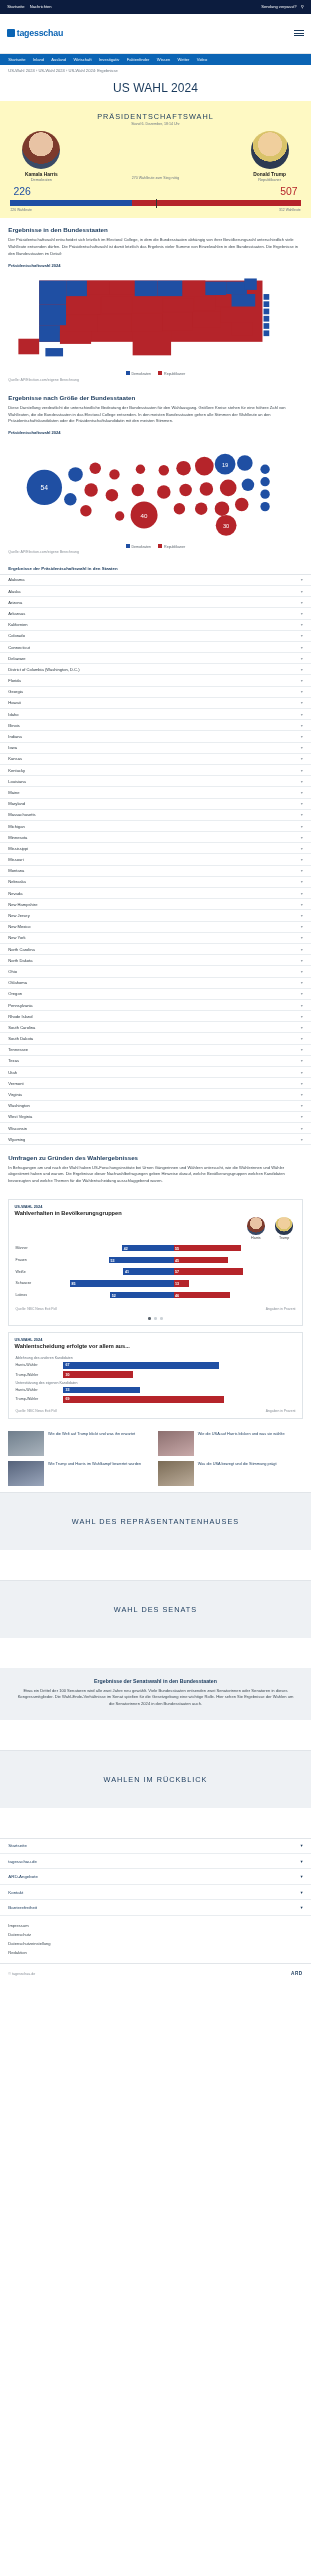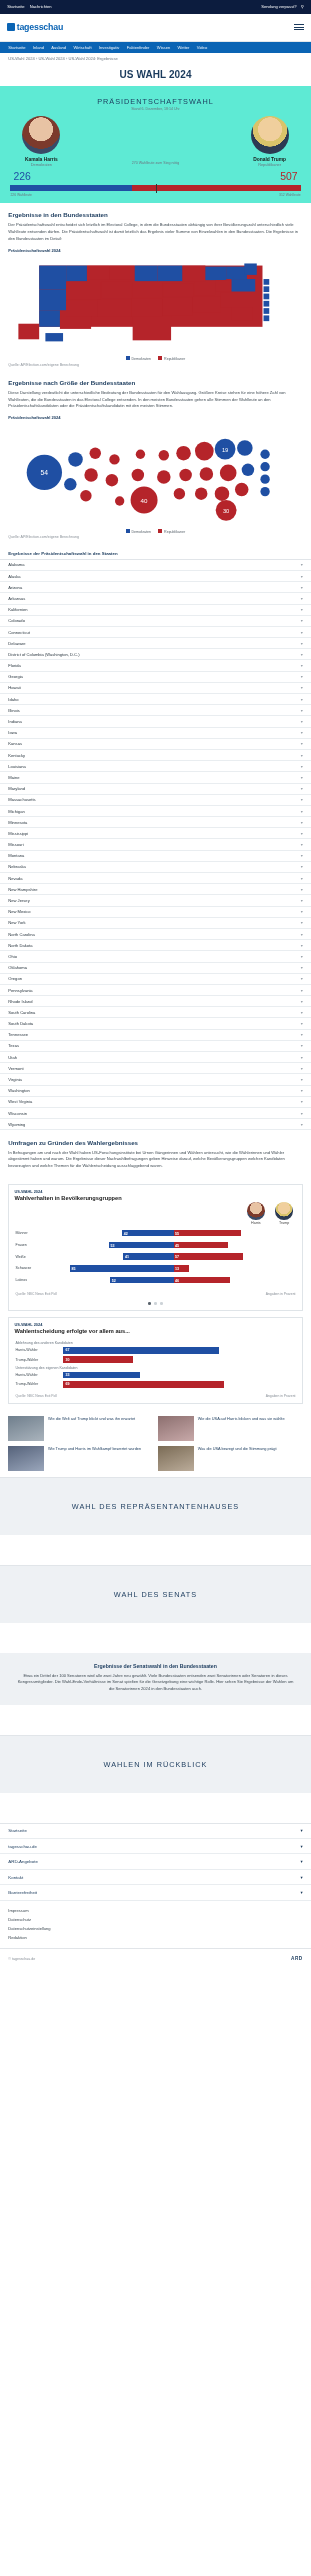--- a/index.html
+++ b/index.html
@@ -23,21 +23,21 @@
     display: flex;
     align-items: center;
     justify-content: space-between;
     padding: 0 7.3px;
     font-size: 4.1px;
   }
   .topbar .left { display: flex; gap: 5.2px; align-items: center; }
   .topbar .right { display: flex; gap: 4.1px; align-items: center; }
   .brandbar {
     background: #ffffff;
-    height: 28px;
+    height: 40px;
     display: flex;
     align-items: center;
     justify-content: space-between;
     padding: 0 7.3px;
     border-bottom: 0.5px solid #e3e7ea;
     gap: 32px;
   }
   .logo { display: flex; align-items: baseline; gap: 1.6px; }
   .logo .mark {
     width: 7.8px; height: 7.8px; background: #0b64b4; border-radius: 1px;
@@ -58,41 +58,41 @@
     font-size: 4.1px;
   }
   .navbar .nav-item { white-space: nowrap; opacity: .95; }
 
   .breadcrumb {
     font-size: 4.1px; color: #6b7680; padding: 3.6px 8.3px 0 8.3px;
   }
 
   
   .hero-title {
-    text-align: center; font-size: 10px; font-weight: bold; color: #1a3a5c;
+    text-align: center; font-size: 12px; font-weight: normal; color: #1a3a5c;
     padding: 7.3px 0 3.1px 0; letter-spacing: 0.1px;
   }
   .hero-rule { height: 0.5px; background: #d8dde1; margin: 3.1px 21px 0 21px; }
 
   .section-band {
     background: #eef1f4;
     padding: 9.3px 17.6px 10.4px 17.6px;
     text-align: center;
   }
   .band-title {
     font-size: 7.8px; color: #1a3a5c; letter-spacing: 1px; font-weight: normal;
   }
   .band-copy {
     font-size: 4.4px; color: #3d4850; line-height: 1.6; margin-top: 5.2px;
     text-align: center;
   }
 
   
   .praes {
-    background: #5eead4;
+    background: #fef9c3;
     padding: 8.3px 0 0 0;
     text-align: center;
   }
   .praes h2 {
     font-size: 7.3px; letter-spacing: 1px; color: #1a3a5c; margin: 2.1px 0 1px 0; font-weight: normal;
   }
   .praes .sub { font-size: 3.6px; color: #6b7680; margin-bottom: 5.2px; }
   .cand-row { display: flex; align-items: flex-end; justify-content: space-between; padding: 0 10.4px; }
   .cand { width: 62px; text-align: center; }
   .cand .photo {

